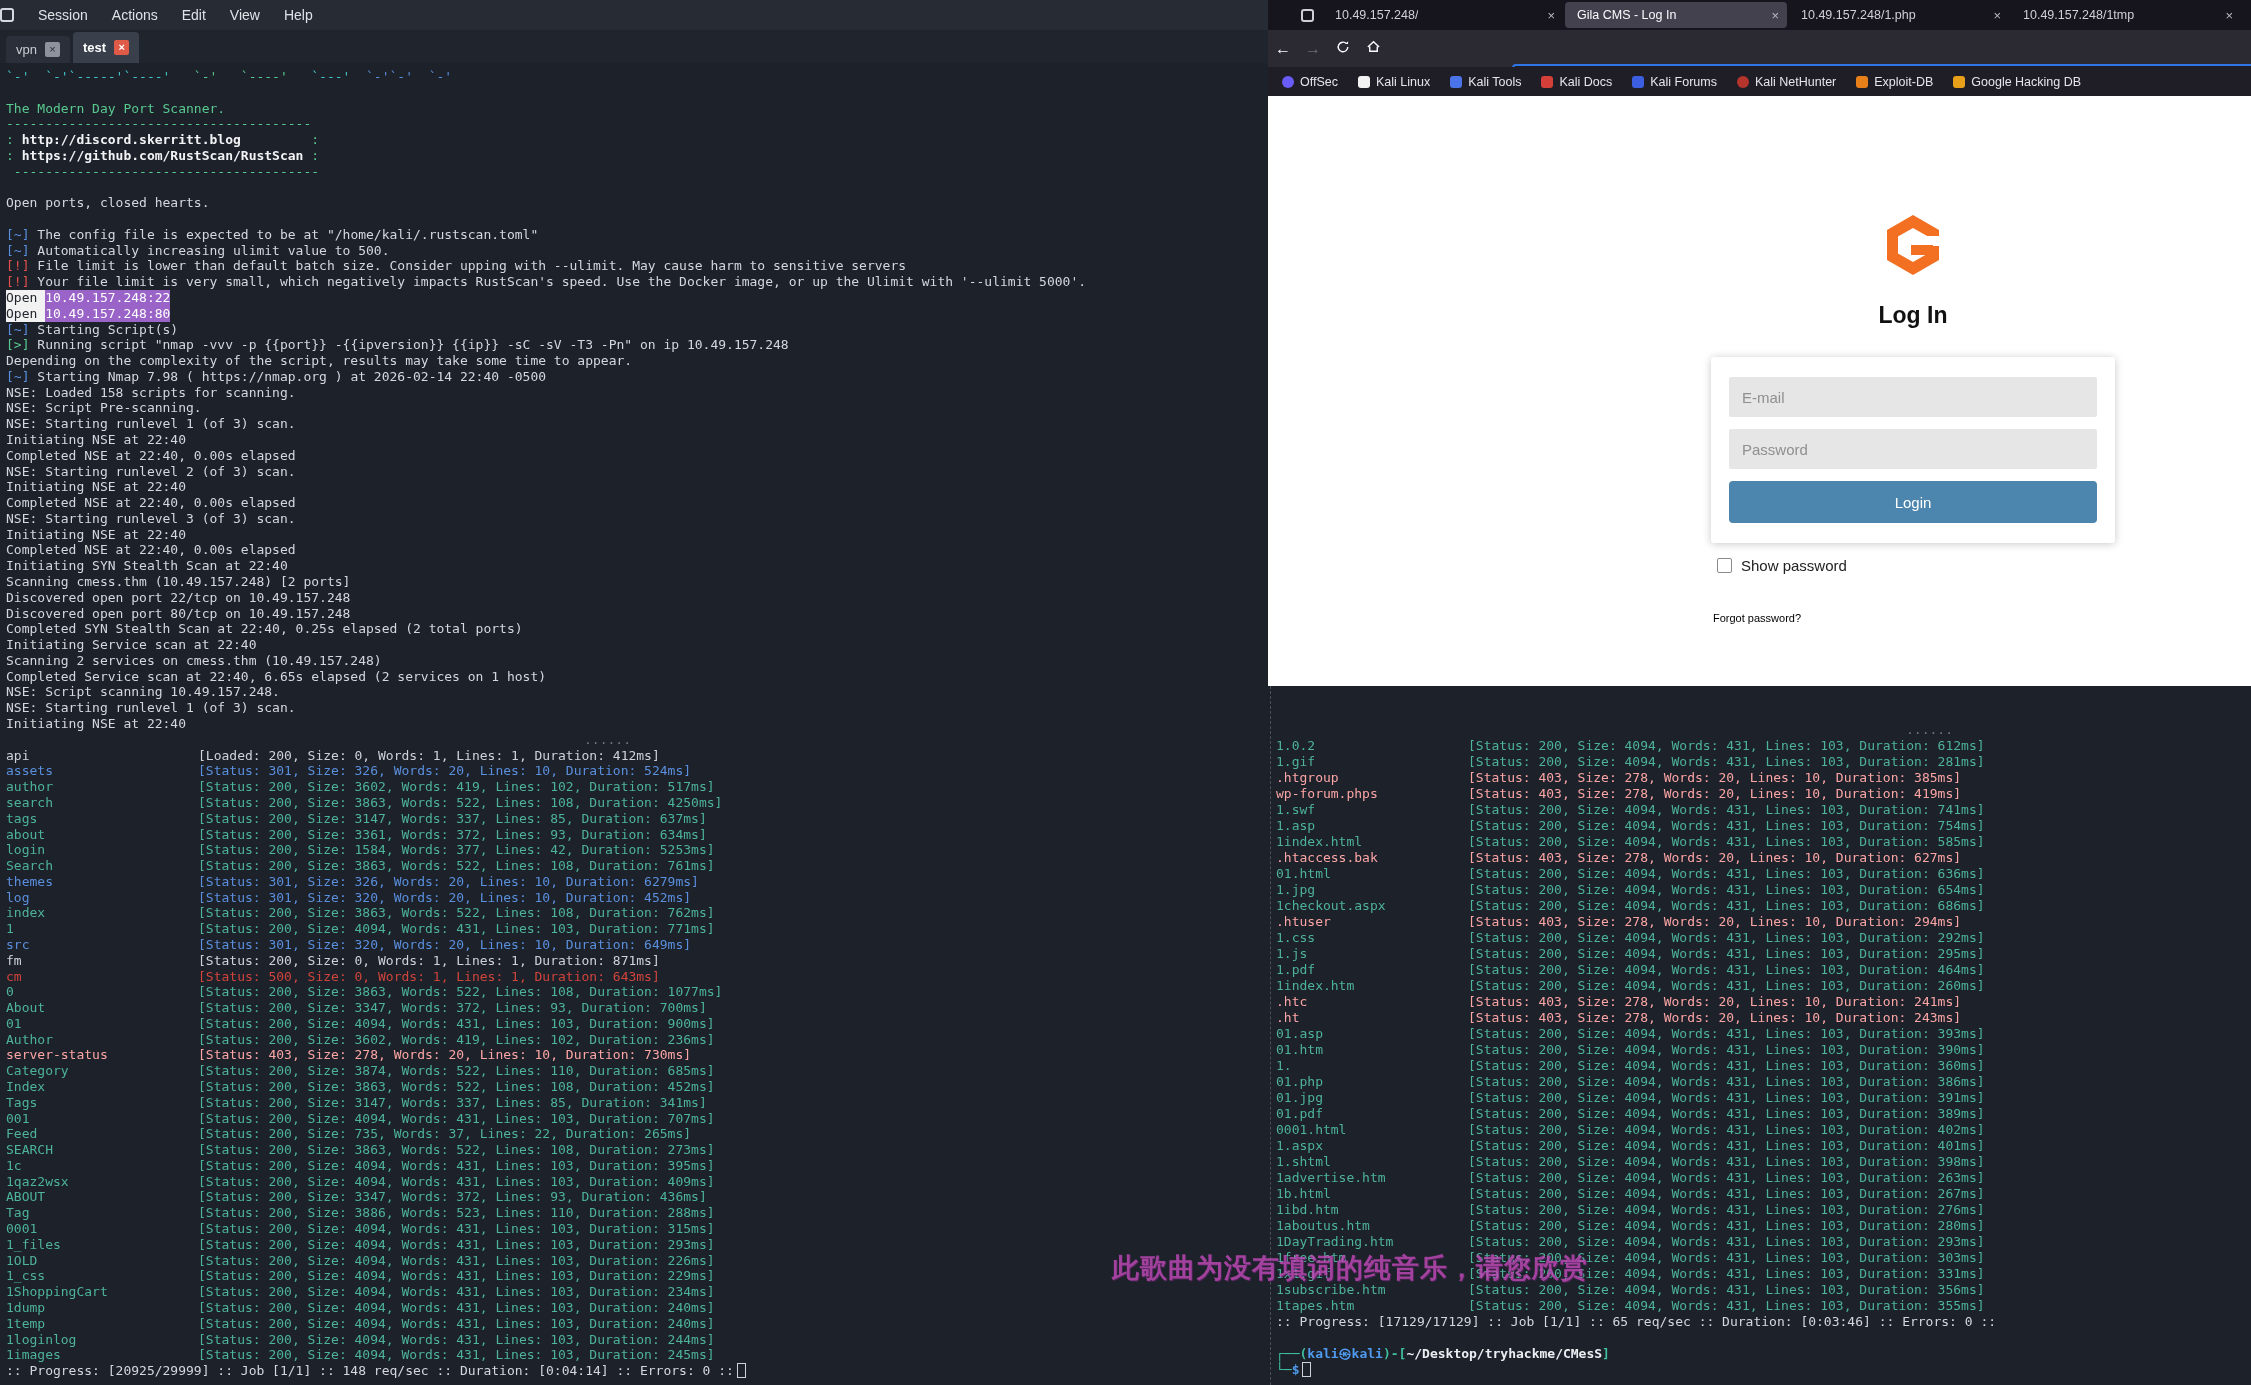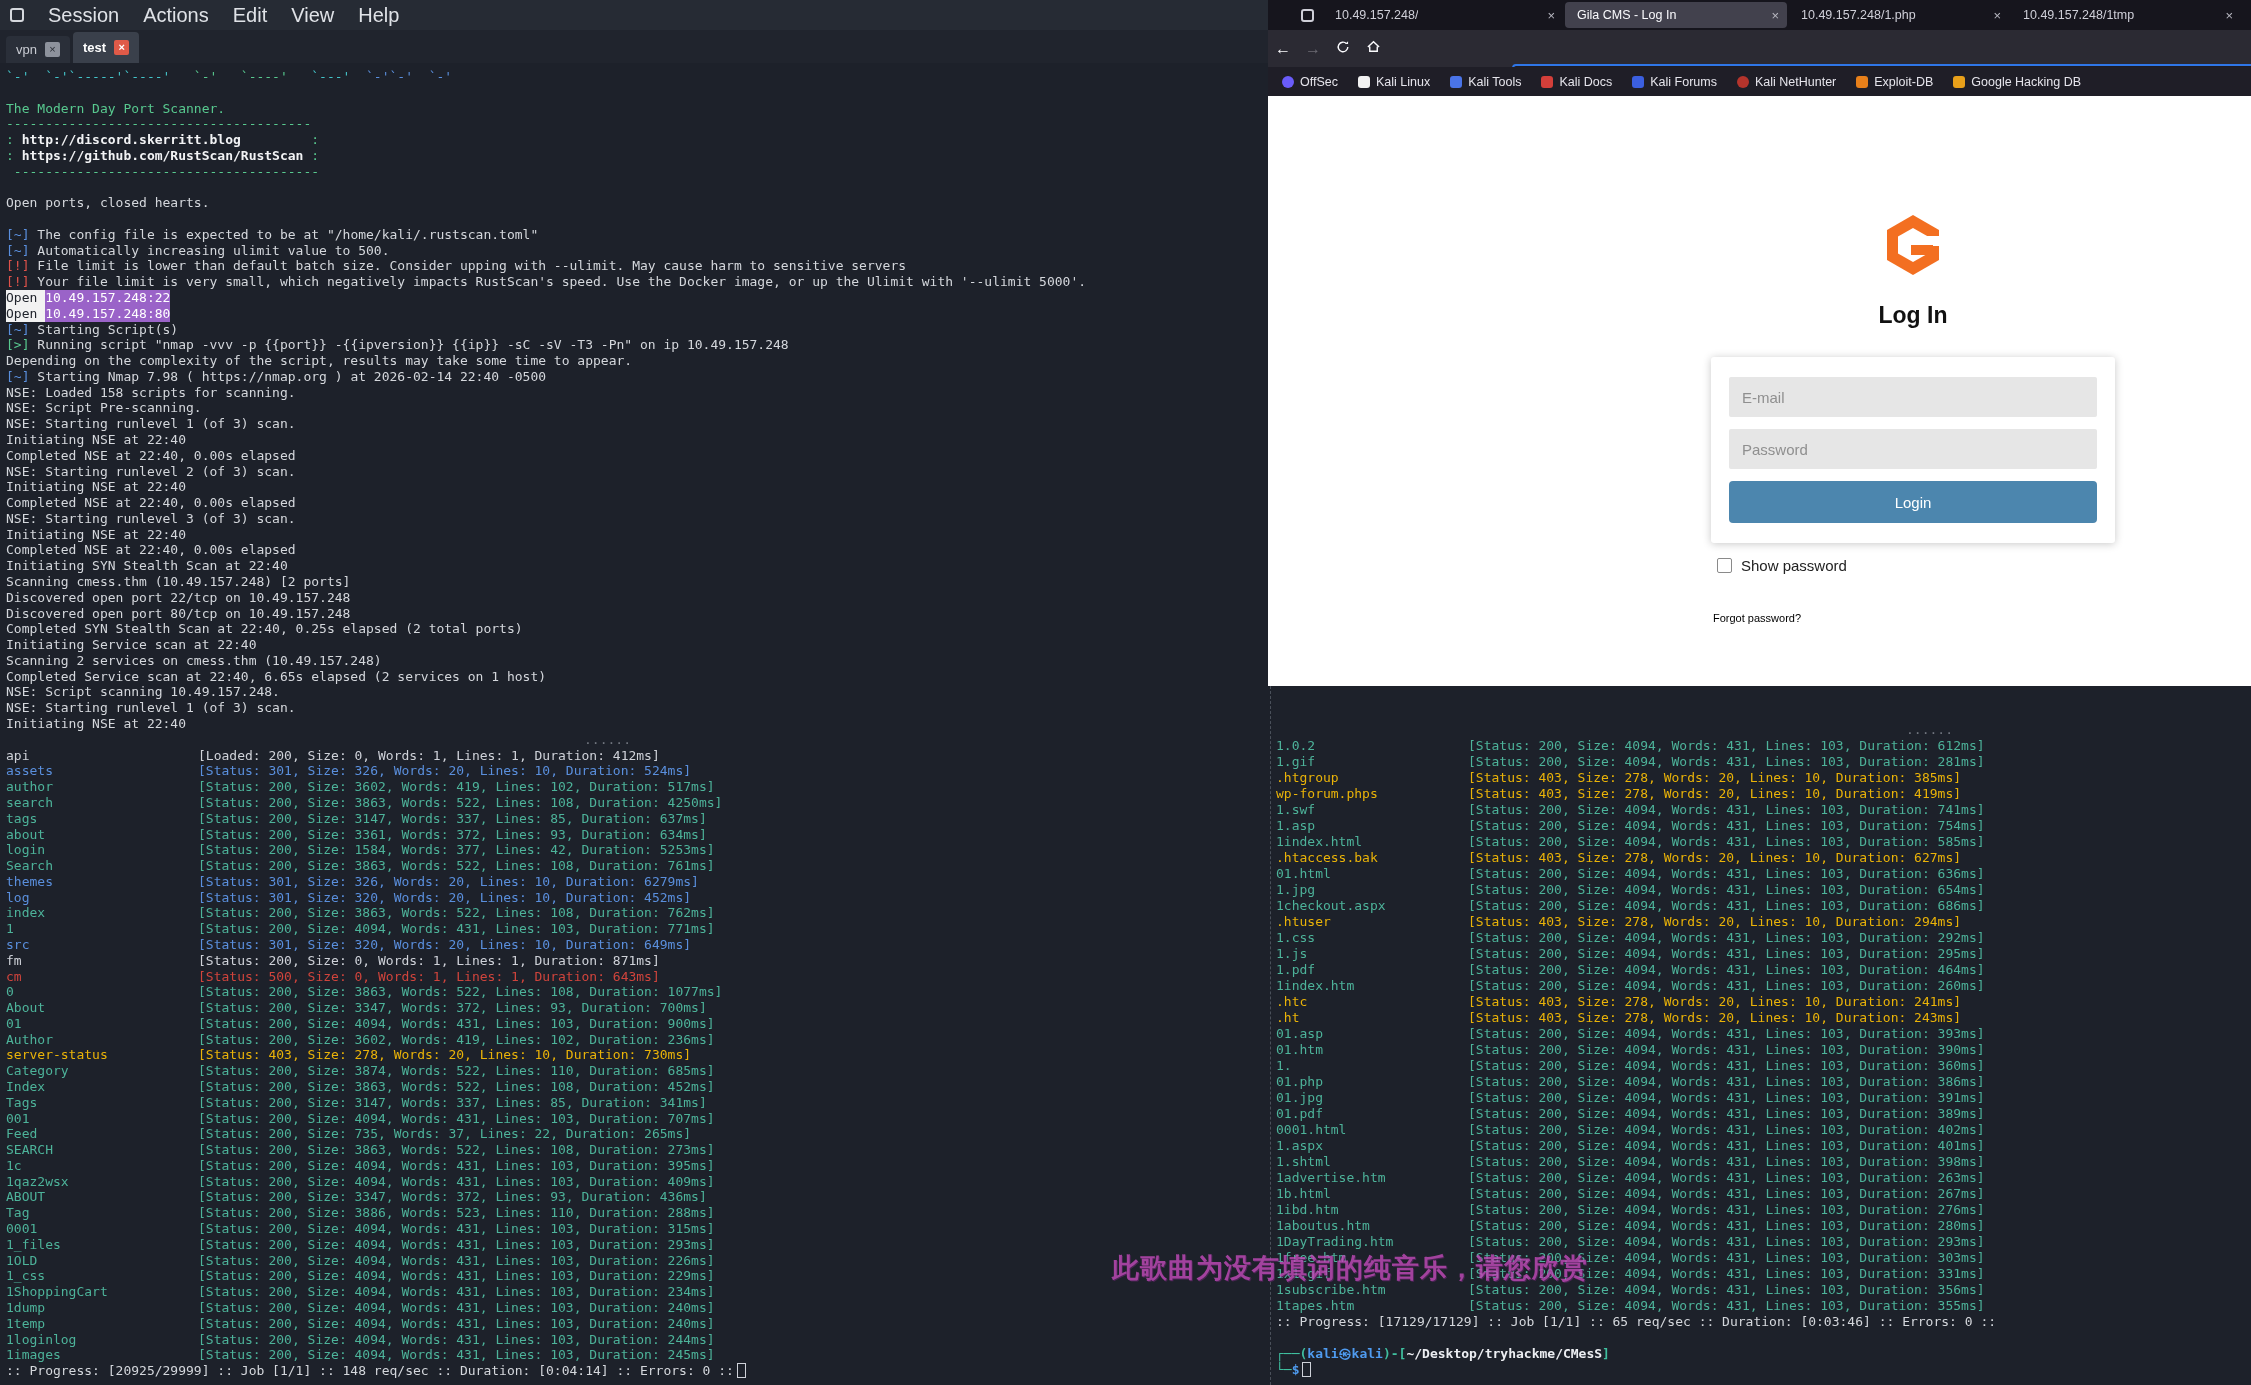--- a/index.html
+++ b/index.html
@@ -2,22 +2,22 @@
 <html><head>
 <meta charset="utf-8">
 <style>
   * { margin:0; padding:0; box-sizing:border-box; }
   html,body { background:#0e1014; }
   .screen { position:relative; width:2251px; height:1385px; overflow:hidden;
             background:#1d212a; font-family:"DejaVu Sans Mono", monospace; }
 
   
   .term-menubar { position:absolute; left:0; top:0; width:100%; height:30px;
-    background:#262b34; display:flex; align-items:center; gap:24px; padding-left:10px;
-    font-family:"Liberation Sans", sans-serif; font-size:20px; color:#dfe2e7; }
+    background:#262b34; display:flex; align-items:center; gap:24px; 
+    font-family:"Liberation Sans", sans-serif; font-size:14px; color:#dfe2e7; }
   .win-icon { width:14px; height:14px; border:2px solid #d6d9de; border-radius:3px; display:inline-block; }
   .menu-item { cursor:default; }
   .term-tabbar { position:absolute; left:0; top:30px; width:100%; height:33px;
     background:#20242d; display:flex; align-items:flex-end; padding-left:6px;
     font-family:"Liberation Sans", sans-serif; font-size:13px; }
   .ttab { display:flex; align-items:center; gap:8px; padding:0 10px; height:27px;
     background:#2a2f39; color:#c9ccd3; border-radius:4px 4px 0 0; margin-right:3px; }
   .ttab.active { background:#3a404b; color:#ffffff; font-weight:bold; height:31px; }
   .ttab-close { width:15px; height:15px; border-radius:2px; background:#8d929c; color:#2a2e36;
     font-size:11px; line-height:15px; text-align:center; }
@@ -27,21 +27,21 @@
   .pane-left  { left:0; top:63px; width:1268px; bottom:0; padding:6px 0 0 6px; line-height:15.78px; }
   .pane-right { left:1276px; top:686px; width:975px; bottom:0; padding-top:36px; line-height:16px; }
   .pane-divider { position:absolute; left:1270px; top:686px; bottom:0; width:0;
     border-left:1px dashed #4a505a; }
 
   .tline { display:flex; white-space:pre; }
   .tline span { flex:none; }
   .fname { width:192px; overflow:hidden; }
   .cg{color:#58c98f}.cc{color:#43c4c9}.cb{color:#5a8fdd}.cr{color:#e0524a}.cp{color:#d4d7dc}.cdim{color:#70757e}
   .cwb{color:#f2f3f5;font-weight:bold}
-  .fg{color:#4db39a}.fb{color:#5a8fdd}.fo{color:#eab308}.fr{color:#d0443c}.fp{color:#cfd2d9}
+  .fg{color:#4db39a}.fb{color:#5a8fdd}.fo{color:#fca5a5}.fr{color:#d0443c}.fp{color:#cfd2d9}
   .sw{background:#f2f2f2;color:#20242c}
   .sp{background:#9a63c8;color:#ffffff}
   .swfill{flex:1 1 auto;background:#f2f2f2}
   .pf{color:#3fbf9f;font-weight:bold}
   .pu{color:#4f9bef;font-weight:bold}
   .pp{color:#eceef2;font-weight:bold}
   .cursor-block{display:inline-block;width:9px;height:15px;border:1px solid #cfd2d9;
     vertical-align:-3px;margin-left:3px}
 
   

